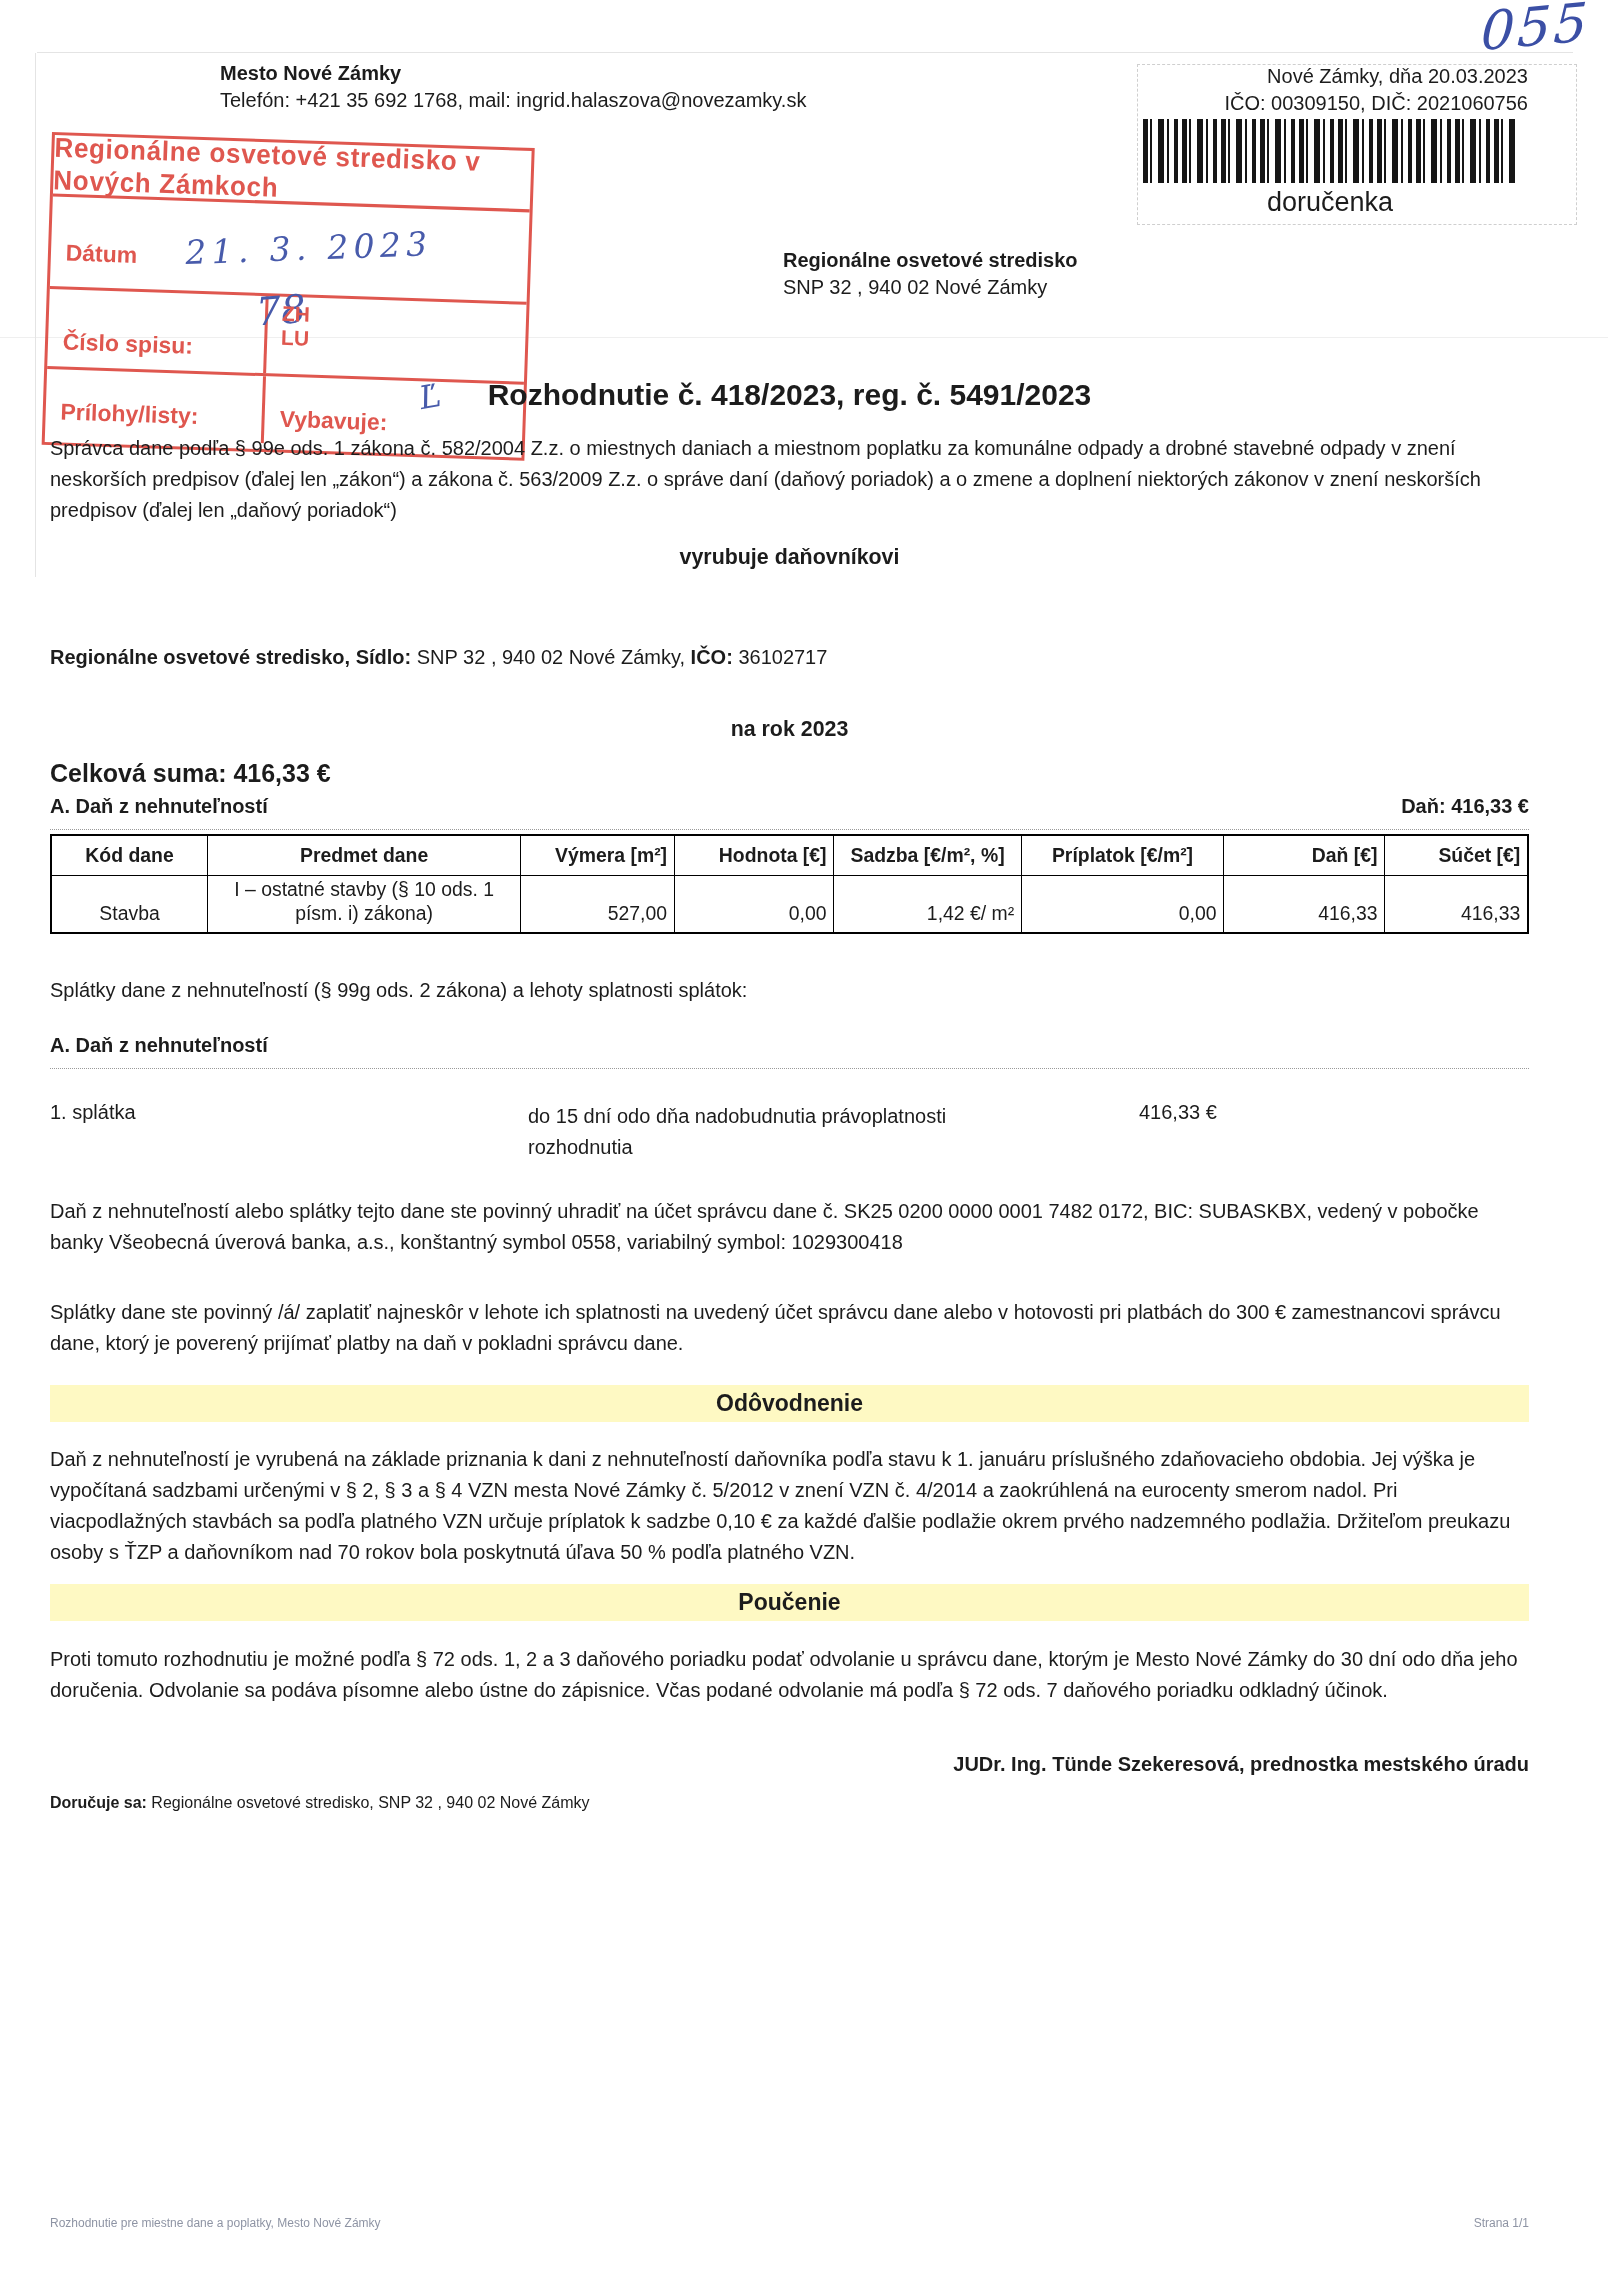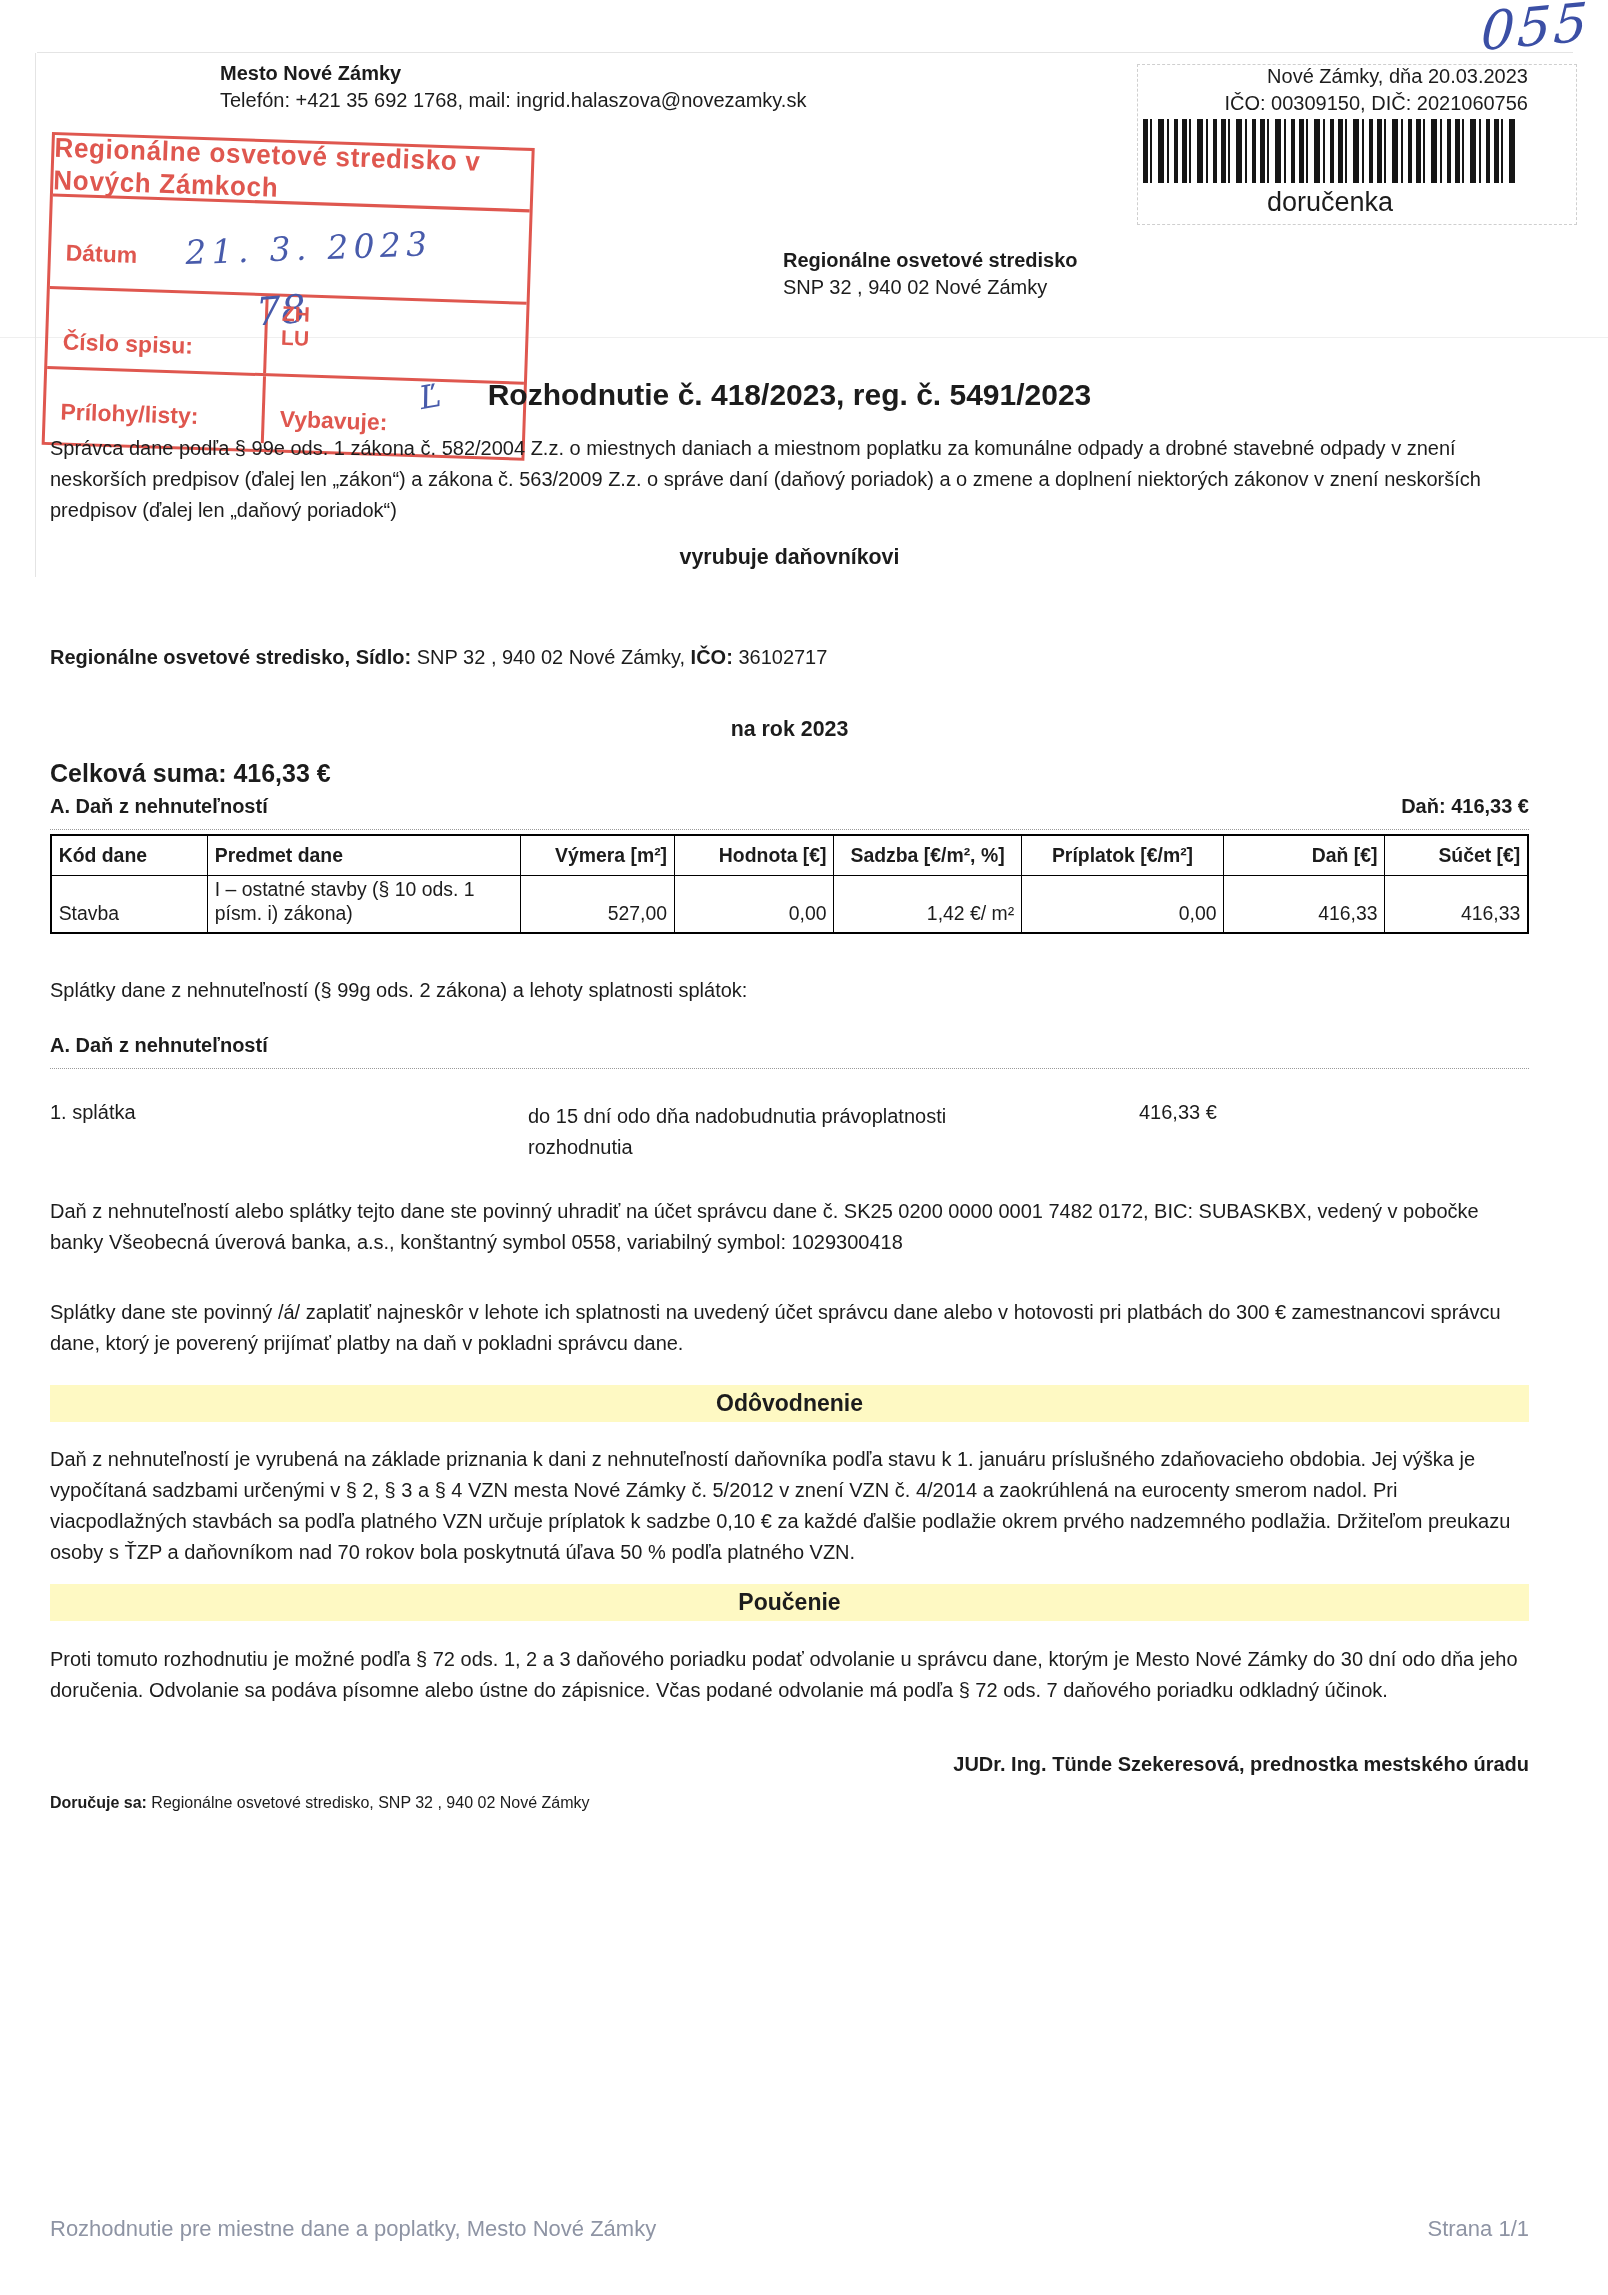--- a/index.html
+++ b/index.html
@@ -44,32 +44,32 @@
   .center-line{left:50px;width:1479px;text-align:center;font-size:21.4px;}
   .total{left:50px;top:759px;font-size:25px;}
   .sec-row{left:50px;width:1479px;display:flex;justify-content:space-between;
     font-size:20px;font-weight:bold;border-bottom:1.3px dotted #9a9a9a;padding-bottom:10.7px;}
   
   .taxtable{position:absolute;left:50px;top:834px;width:1479px;border-collapse:collapse;
     border:2.7px solid #000;font-size:19.4px;table-layout:fixed;}
   .taxtable th,.taxtable td{border:1.3px solid #000;padding:4px 6.7px;box-sizing:border-box;}
   .taxtable th{height:40px;vertical-align:middle;}
   .taxtable td{height:57px;vertical-align:bottom;padding-bottom:6.7px;}
-  .al{text-align:left;}.ar{text-align:right;}.ac{text-align:center;}
+  .al{text-align:center;}.ar{text-align:right;}.ac{text-align:center;}
   .predmet{vertical-align:top !important;line-height:23.4px;padding-top:2.7px !important;}
   
   .inst-label{left:50px;top:1101px;font-size:20px;}
   .inst-terms{left:528px;top:1101px;width:508px;font-size:20px;line-height:31px;}
   .inst-amount{left:1139px;top:1101px;font-size:20px;}
   .band{left:50px;width:1479px;height:37px;background:#fef9c3;text-align:center;
     font-size:23px;font-weight:bold;line-height:37px;}
   .signature{left:50px;top:1753px;width:1479px;text-align:right;font-size:20px;}
   .delivery{left:50px;top:1794px;font-size:16px;}
   .footer{left:50px;top:2216px;width:1479px;display:flex;justify-content:space-between;
-    font-size:22px;color:#8e94a4;}
+    font-size:12px;color:#8e94a4;}
 </style>
 </head>
 <body>
 
 <div class="scanline" style="left:37px;top:52px;width:1536px;height:1.3px;"></div>
 <div class="scanline" style="left:35px;top:53px;width:1.3px;height:524px;"></div>
 <div class="scanline" style="left:0;top:337px;width:1609px;height:1.3px;opacity:.6;"></div>
 
 <div class="abs hand hand-top">055</div>
 

